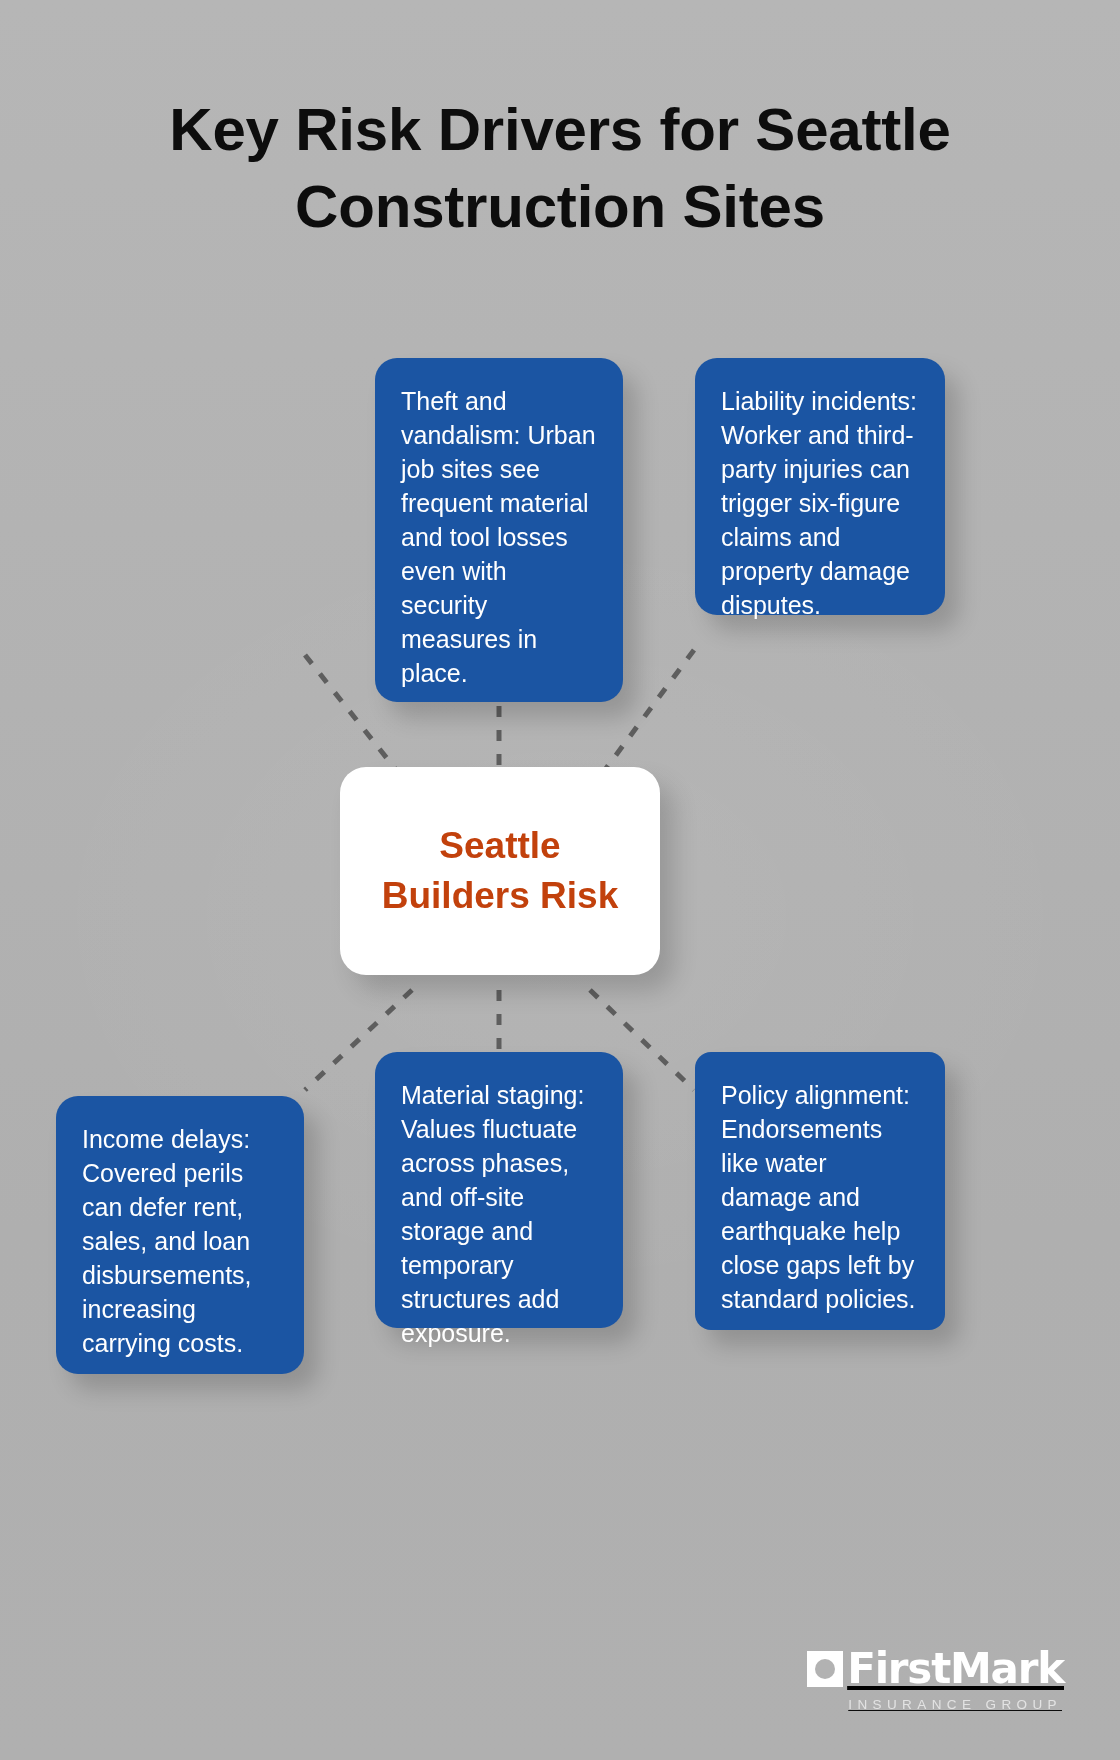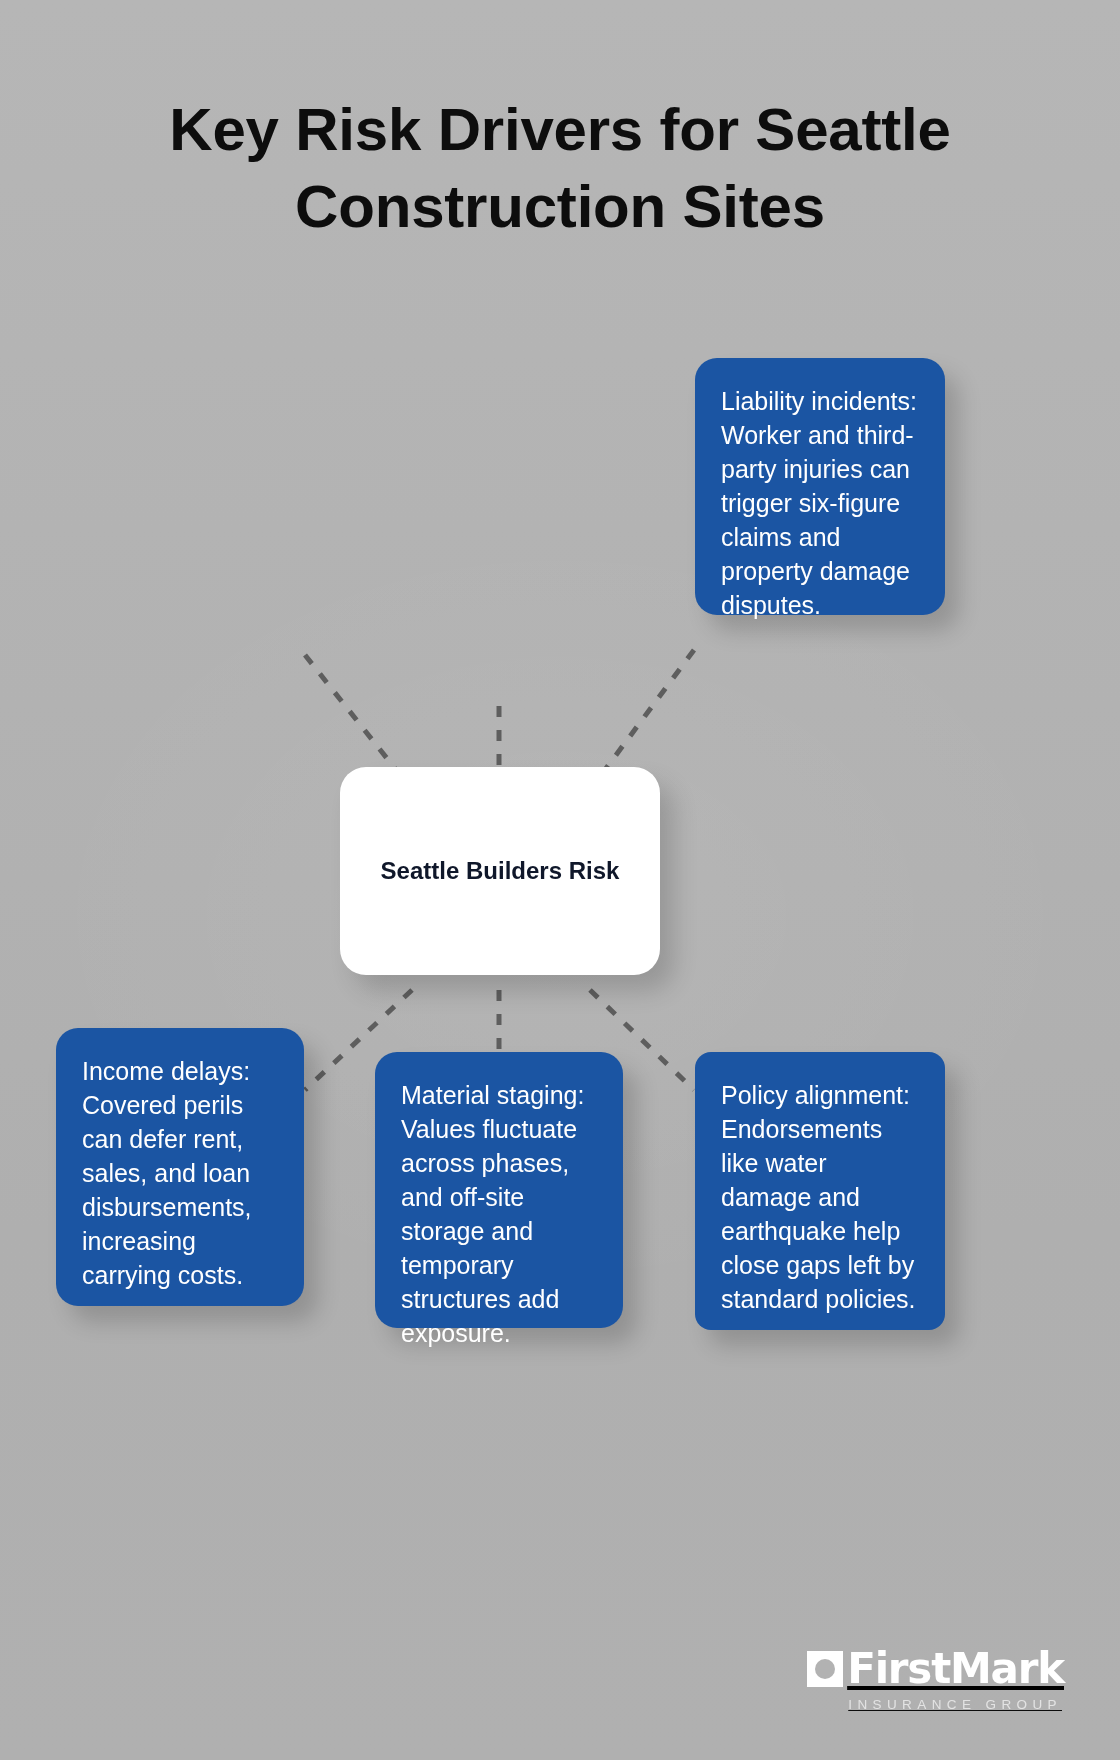--- a/index.html
+++ b/index.html
@@ -67,21 +67,21 @@
     display: block;
     white-space: pre-line;
   }
 
   
   #card-weather   { left: 56px;  top: 358px; width: 248px; height: 344px; }
   #card-theft     { left: 375px; top: 358px; width: 248px; height: 344px; }
   #card-liability { left: 695px; top: 358px; width: 250px; height: 257px; }
 
   
-  #card-income    { left: 56px;  top: 1028px; width: 248px; height: 278px; }
+  #card-income    { left: 56px;  top: 1096px; width: 248px; height: 278px; }
   #card-material  { left: 375px; top: 1052px; width: 248px; height: 276px; }
   #card-policy    { left: 695px; top: 1052px; width: 250px; height: 278px; border-radius: 16px; }
 
   
   #center-node {
     position: absolute;
     left: 340px;
     top: 767px;
     width: 320px;
     height: 208px;
@@ -90,23 +90,23 @@
     border-radius: 26px;
     box-shadow: 14px 16px 24px rgba(0,0,0,0.16);
     display: flex;
     align-items: center;
     justify-content: center;
     padding: 0 28px;
   }
   #center-node .center-text {
     font-family: "Liberation Sans", sans-serif;
     font-weight: bold;
-    font-size: 24px;
+    font-size: 37px;
     line-height: 1.34;
-    color: #0f172a;
+    color: #c2410c;
     text-align: center;
   }
 
   
   #logo {
     position: absolute;
     right: 56px;
     bottom: 48px;
     display: flex;
     flex-direction: column;
@@ -171,20 +171,23 @@
 
       <line x1="412" y1="990" x2="305" y2="1090"></line>
 
       <line x1="499" y1="990" x2="499" y2="1072"></line>
 
       <line x1="590" y1="990" x2="694" y2="1090"></line>
     </g>
   </svg>
 
 
+  <div class="card" id="card-theft">
+    <span class="card-text">Theft and vandalism: Urban job sites see frequent material and tool losses even with security measures in place.</span>
+  </div>
 
   <div class="card" id="card-liability">
     <span class="card-text">Liability incidents: Worker and third-party injuries can trigger six-figure claims and property damage disputes.</span>
   </div>
 
   <div id="center-node">
     <span class="center-text">Seattle Builders Risk</span>
   </div>
 
   <div class="card" id="card-income">

